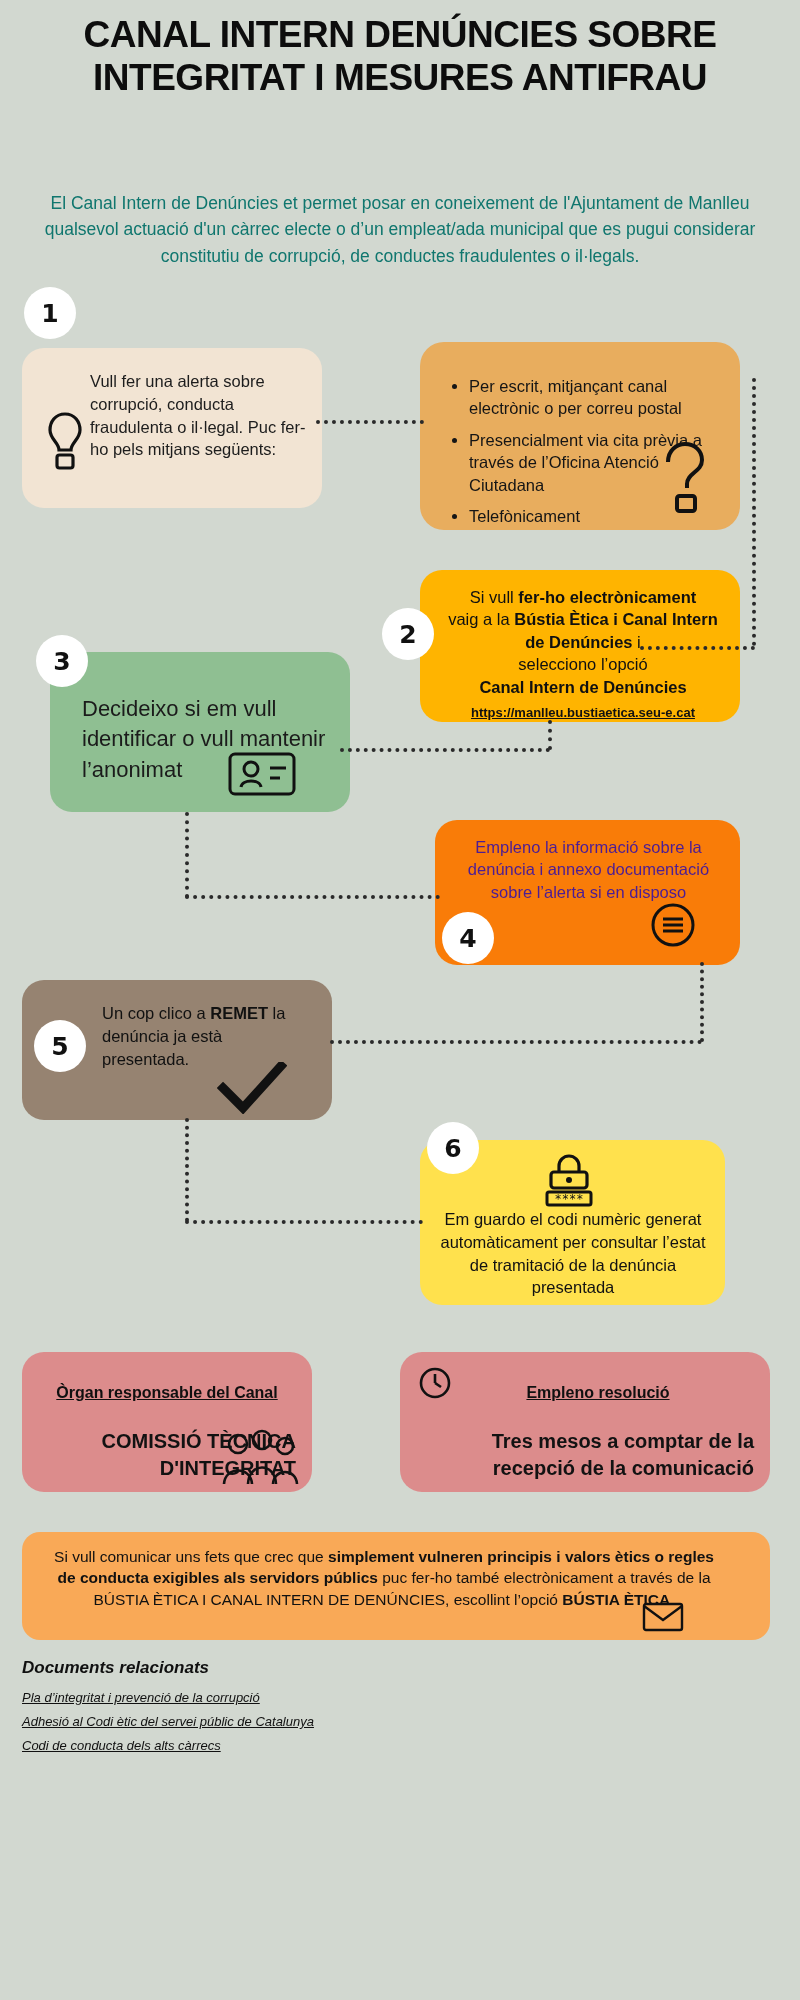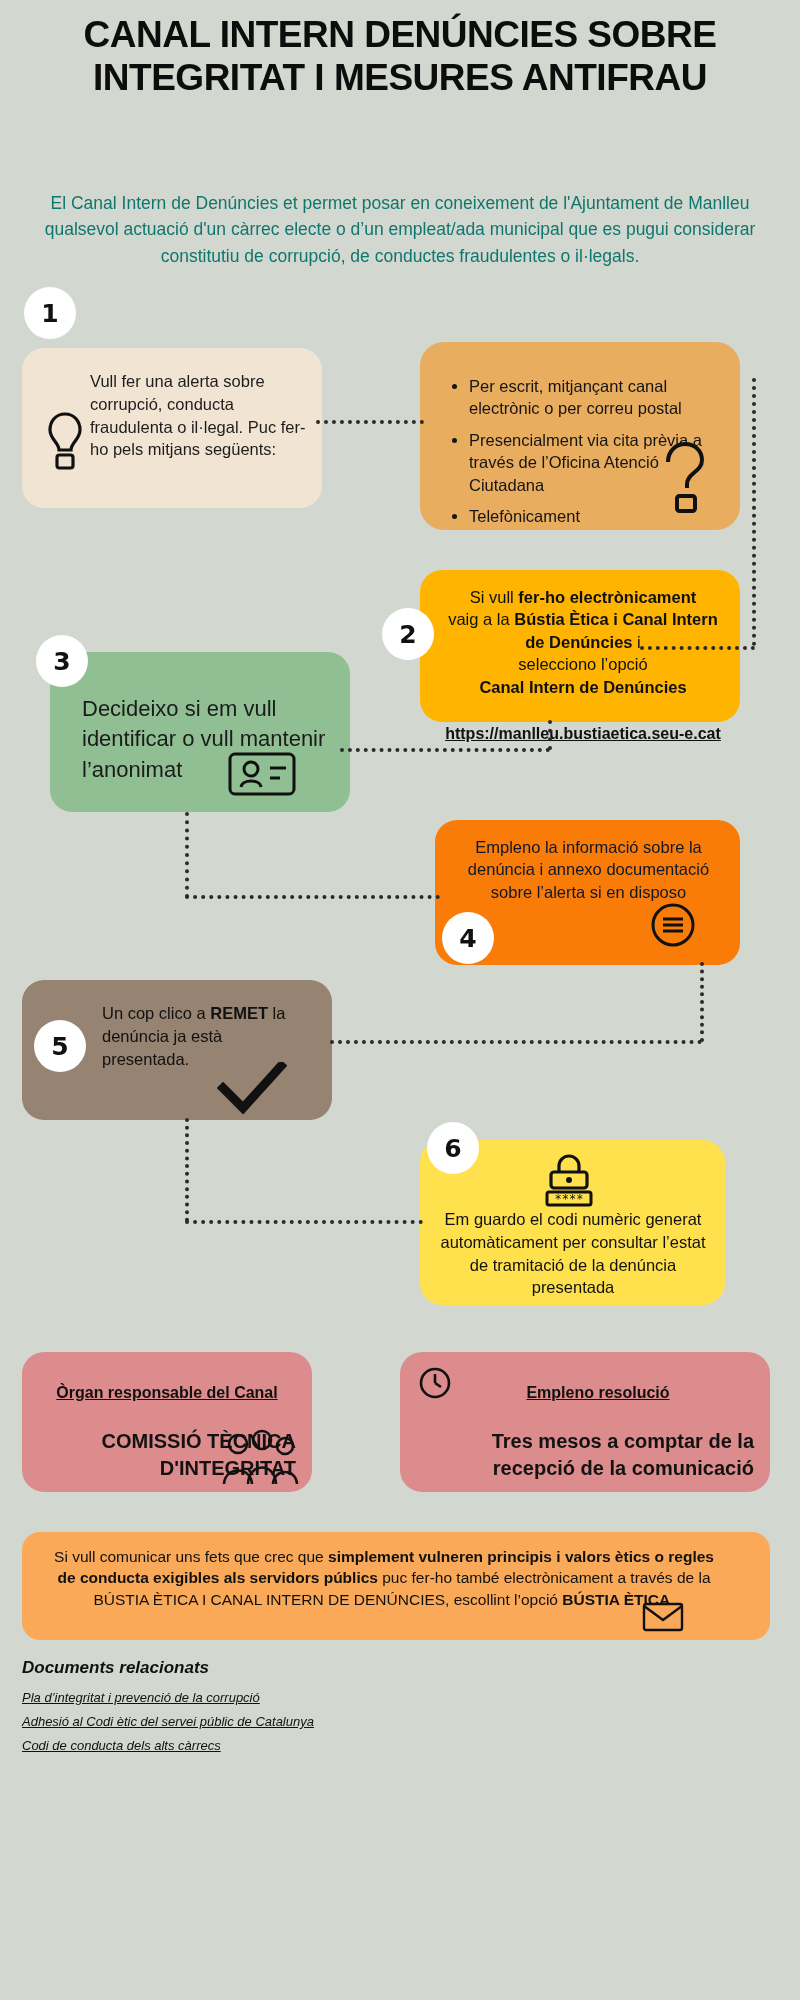--- a/index.html
+++ b/index.html
@@ -43,29 +43,29 @@
   #s1 .txt{position:absolute;left:68px;top:22px;width:222px;
     font-size:16.5px;line-height:1.38;color:#1d1d1d;text-align:left;}
   
   #b1{left:420px;top:342px;width:320px;height:188px;background:#e8ad5e;border-radius:24px;}
   #b1 ul{margin:15px;padding:18px 16px 0 34px;}
   #b1 li{font-size:16.5px;line-height:1.36;margin-bottom:9px;color:#151515;}
 
   
   #s2{left:420px;top:570px;width:320px;height:152px;background:#ffb400;border-radius:22px;}
   #s2 .txt{padding:16px 18px 0 24px;font-size:16.5px;line-height:1.36;text-align:center;color:#101010;}
-  #s2 .url{margin-top:25px;font-size:16px;font-weight:bold;text-decoration:underline;color:#111;}
+  #s2 .url{margin-top:6px;font-size:13px;font-weight:bold;text-decoration:underline;color:#111;}
 
   
   #s3{left:50px;top:652px;width:300px;height:160px;background:#8fbf92;}
   #s3 .txt{position:absolute;left:32px;top:42px;width:250px;font-size:22px;line-height:1.38;}
 
   
   #s4{left:435px;top:820px;width:305px;height:145px;background:#f97c08;border-radius:22px;}
-  #s4 .txt{padding:16px 18px 0 20px;font-size:16.5px;line-height:1.36;text-align:center;color:#0f172a;}
+  #s4 .txt{padding:16px 18px 0 20px;font-size:16.5px;line-height:1.36;text-align:center;color:#4c1d95;}
 
   
   #s5{left:22px;top:980px;width:310px;height:140px;background:#968371;}
   #s5 .txt{position:absolute;left:80px;top:22px;width:210px;font-size:16.5px;line-height:1.38;color:#111;}
 
   
   #s6{left:420px;top:1140px;width:305px;height:165px;background:#ffe14d;border-radius:22px;}
   #s6 .txt{position:absolute;left:18px;top:68px;width:270px;text-align:center;font-size:16.5px;line-height:1.38;color:#121212;}
 
   

